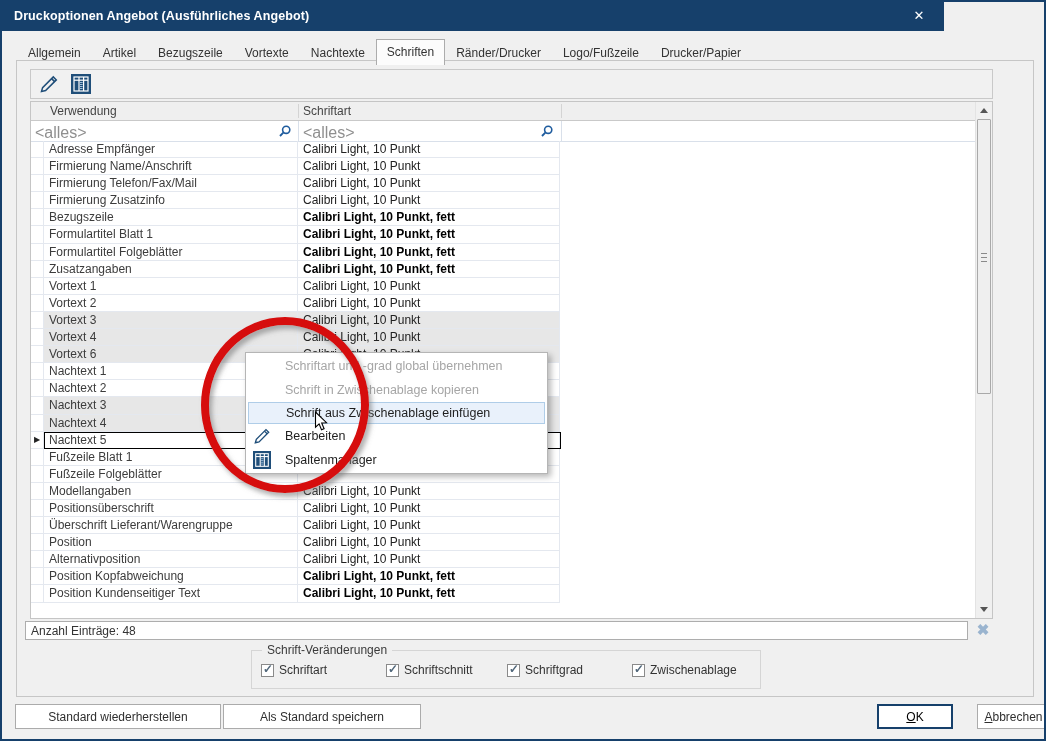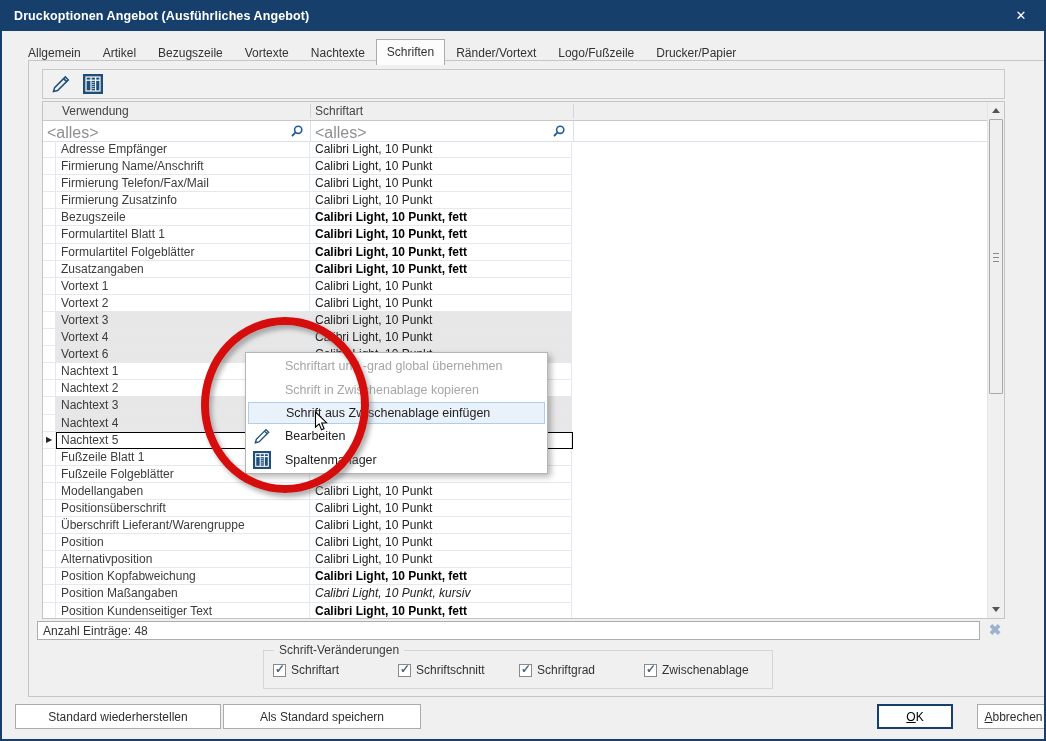--- a/index.html
+++ b/index.html
@@ -1,31 +1,31 @@
 <!DOCTYPE html>
 <html><head>
 <meta charset="utf-8">
 <style>
   html,body{margin:0;padding:0;background:#CCCCCC;font-family:"Liberation Sans",sans-serif;}
   .dialog{position:relative;width:1046px;height:741px;background:#F0F0F0;box-sizing:border-box;
           border:2px solid #16406B;overflow:hidden;}
   
-  .titlebar{position:absolute;left:0;top:-2px;margin:0 -2px;width:1046px;height:31px;background:#16406B;
+  .titlebar{position:absolute;left:0;top:-2px;margin:0 -2px;width:944px;height:31px;background:#16406B;
             color:#fff;display:flex;align-items:center;}
   .titlebar .title{padding-left:14px;font-size:12.5px;font-weight:600;letter-spacing:.1px;}
   .close-btn{position:absolute;right:4px;top:0;width:42px;height:31px;display:flex;align-items:center;
              justify-content:center;color:#fff;font-size:13px;cursor:default;}
   
   .tabstrip{position:absolute;left:15px;top:37px;display:flex;align-items:flex-end;z-index:3;}
   .tab{padding:4px 11px 4px;font-size:12px;color:#333;white-space:nowrap;}
   .tab.active{background:#FCFCFC;border:1px solid #ACACAC;border-bottom:none;padding:5px 10px 6px;
               margin-bottom:-1px;}
   
   .page{position:absolute;left:14px;top:58px;width:1018px;height:637px;border:1px solid #C6C6C6;
-        background:#F0F0F0;box-sizing:border-box;margin-left:12px;}
+        background:#F0F0F0;box-sizing:border-box;}
   .toolbar{position:absolute;left:13px;top:8px;width:963px;height:30px;border:1px solid #C9C9C9;
            box-sizing:border-box;display:flex;align-items:center;gap:7px;padding-left:7px;background:#F1F1F1;}
   .tool-btn{width:24px;height:22px;display:flex;align-items:center;justify-content:center;}
   
   .grid{position:absolute;left:13px;top:40px;width:963px;height:518px;background:#fff;
         border:1px solid #C5C5C5;box-sizing:border-box;}
   .ghead{position:relative;height:18px;background:#EFEFEF;border-bottom:1px solid #C9C9C9;
          font-size:12px;color:#444;}
   .ghead .h-verw{position:absolute;left:19px;top:2px;}
   .ghead .h-font{position:absolute;left:272px;top:2px;}
@@ -106,21 +106,21 @@
     <div class="close-btn">✕</div>
   </div>
 
   <div class="tabstrip" id="tabstrip">
       <div class="tab">Allgemein</div>
       <div class="tab">Artikel</div>
       <div class="tab">Bezugszeile</div>
       <div class="tab">Vortexte</div>
       <div class="tab">Nachtexte</div>
       <div class="tab active">Schriften</div>
-      <div class="tab">Ränder/Vortext</div>
+      <div class="tab">Ränder/Drucker</div>
       <div class="tab">Logo/Fußzeile</div>
       <div class="tab">Drucker/Papier</div>
     </div>
 
   <div class="page">
 
     <div class="toolbar">
       <div class="tool-btn">
         <svg width="22" height="20" viewBox="0 0 22 20">
           <g fill="none" stroke="#1F4E79" stroke-width="1.5">
@@ -295,25 +295,20 @@
           </div>
           <div class="grow">
             <div class="c-ind"></div>
             <div class="c-verw">Alternativposition</div>
             <div class="c-font">Calibri Light, 10 Punkt</div>
           </div>
           <div class="grow">
             <div class="c-ind"></div>
             <div class="c-verw">Position Kopfabweichung</div>
             <div class="c-font sty-bold">Calibri Light, 10 Punkt, fett</div>
-          </div>
-          <div class="grow">
-            <div class="c-ind"></div>
-            <div class="c-verw">Position Maßangaben</div>
-            <div class="c-font sty-italic">Calibri Light, 10 Punkt, kursiv</div>
           </div>
           <div class="grow">
             <div class="c-ind"></div>
             <div class="c-verw">Position Kundenseitiger Text</div>
             <div class="c-font sty-bold">Calibri Light, 10 Punkt, fett</div>
           </div>
         </div>
       <div class="vscroll">
         <div class="sb-btn sb-up">
             <div class="tri-up"></div>

